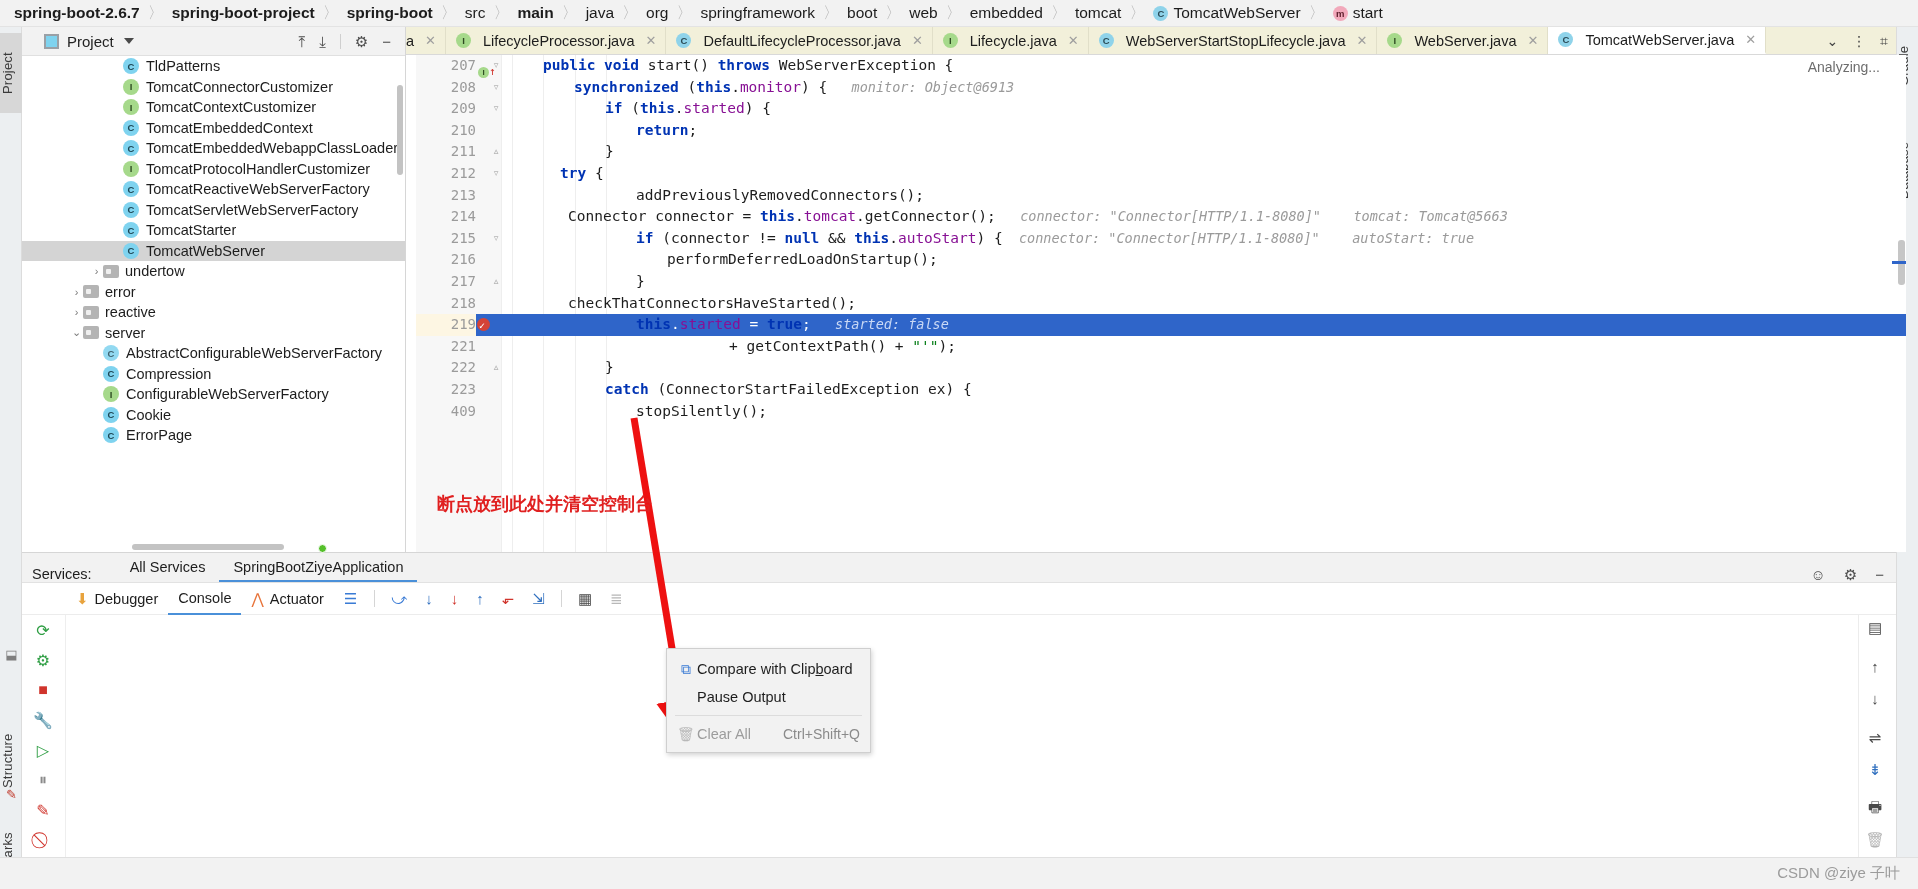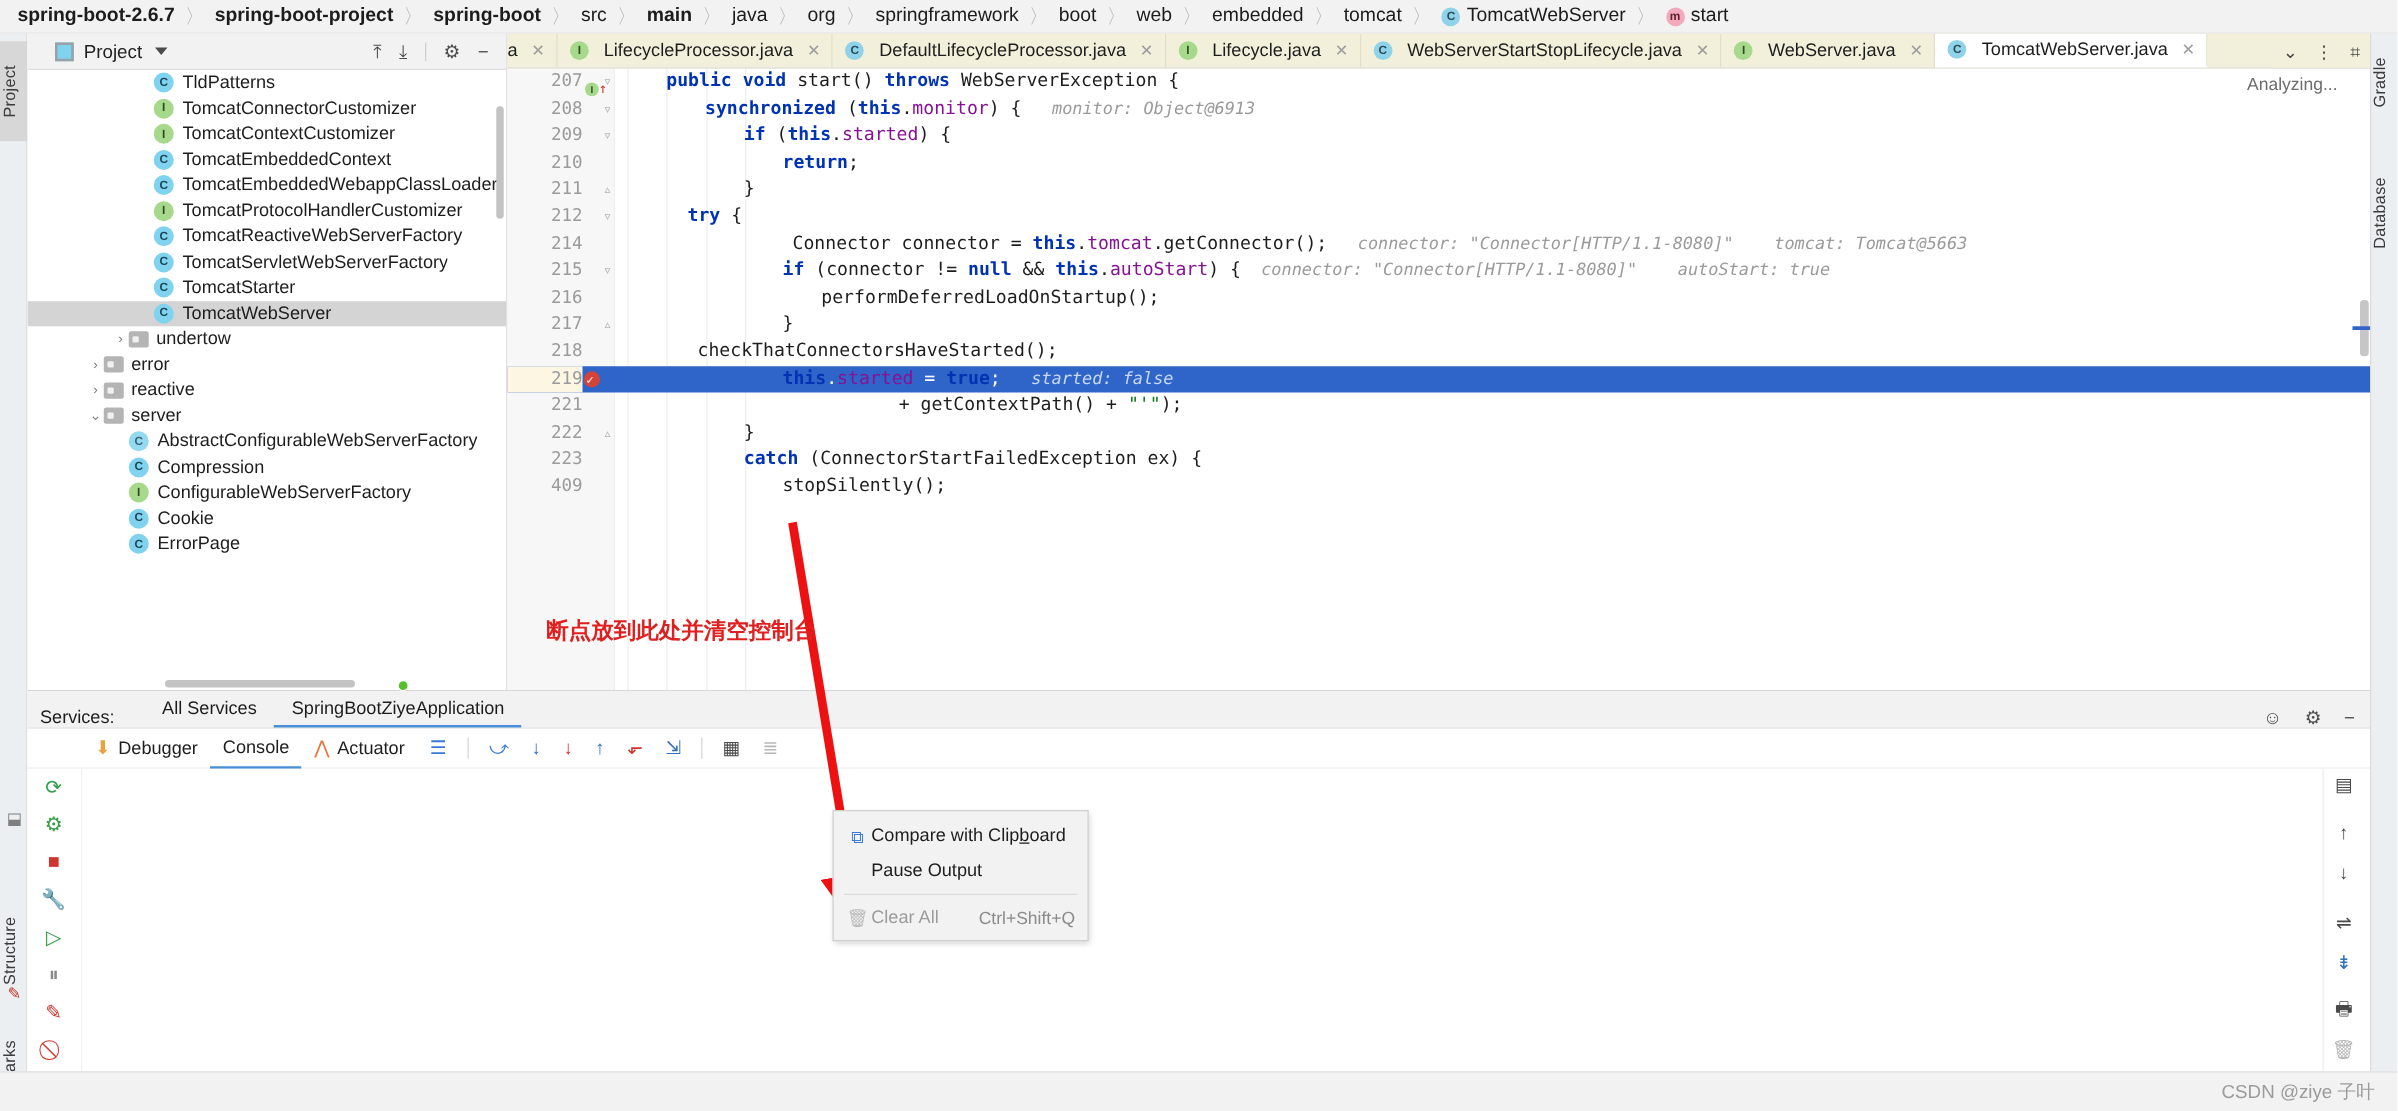--- a/index.html
+++ b/index.html
@@ -139,21 +139,21 @@
   .tab .x { color: #9e9e9e; font-size: 13px; margin-left: 4px; }
   .tab-cut { padding-left: 0; }
   .tabs-right {
     position: absolute; right: 0; top: 0; height: 28px; display: flex;
     align-items: center; gap: 14px; padding: 0 8px; background: #f2f0da;
   }
   .tabs-right .ti { color: #444; font-size: 14px; }
 
   
   .editor {
-    position: absolute; left: 406px; top: 55px; width: 1490px; height: 497px;
+    position: absolute; left: 416px; top: 55px; width: 1490px; height: 497px;
     background: #ffffff; overflow: hidden;
     font-family: "DejaVu Sans Mono", monospace; font-size: 14.5px;
   }
   .gutter {
     position: absolute; left: 0; top: 0; width: 86px; height: 497px;
     background: #f7f7f7; border-right: 1px solid #eee;
   }
   .analyzing {
     position: absolute; right: 26px; top: 4px; font-size: 14px; color: #6d6d6d;
     font-family: "Liberation Sans", sans-serif;
@@ -538,21 +538,22 @@
     <div class="vstripe" style="left:127px;"></div>
     <div class="vstripe" style="left:159px;"></div>
     <div class="vstripe" style="left:190px;"></div>
     <div id="code-lines">
         <div class="line"><span class="num">207</span><span class="gutter-dot"><span style="display:inline-block;width:11px;height:11px;border-radius:50%;background:#a6d98b;color:#2c4a20;font-size:8px;font-weight:bold;text-align:center;line-height:11px;font-family:'Liberation Sans',sans-serif;">I</span><span style="color:#d0342c;font-size:11px;">↑</span></span><span class="fold">▿</span><span class="code" style="padding-left: 31px;"><span class="kw">public </span><span class="kw">void </span><span class="mth">start</span><span>() </span><span class="kw">throws </span><span>WebServerException {</span></span></div>
         <div class="line"><span class="num">208</span><span class="fold">▿</span><span class="code" style="padding-left: 62px;"><span class="kw">synchronized </span><span>(</span><span class="kw">this</span><span>.</span><span class="fld">monitor</span><span>) {</span><span class="hint">   monitor: Object@6913</span></span></div>
         <div class="line"><span class="num">209</span><span class="fold">▿</span><span class="code" style="padding-left: 93px;"><span class="kw">if </span><span>(</span><span class="kw">this</span><span>.</span><span class="fld">started</span><span>) {</span></span></div>
         <div class="line"><span class="num">210</span><span class="code" style="padding-left: 124px;"><span class="kw">return</span><span>;</span></span></div>
         <div class="line"><span class="num">211</span><span class="fold">▵</span><span class="code" style="padding-left: 93px;"><span>}</span></span></div>
         <div class="line"><span class="num">212</span><span class="fold">▿</span><span class="code" style="padding-left: 48px;"><span class="kw">try </span><span>{</span></span></div>
-        <div class="line"><span class="num">214</span><span class="code" style="padding-left: 99px; margin-left: 33px;"><span>Connector connector = </span><span class="kw">this</span><span>.</span><span class="fld">tomcat</span><span>.getConnector();</span><span class="hint">   connector: "Connector[HTTP/1.1-8080]"    tomcat: Tomcat@5663</span></span></div>
+        <div class="line"><span class="num">213</span><span class="code" style="padding-left: 124px;"><span>addPreviouslyRemovedConnectors();</span></span></div>
+        <div class="line"><span class="num">214</span><span class="code" style="padding-left: 56px;"><span>Connector connector = </span><span class="kw">this</span><span>.</span><span class="fld">tomcat</span><span>.getConnector();</span><span class="hint">   connector: "Connector[HTTP/1.1-8080]"    tomcat: Tomcat@5663</span></span></div>
         <div class="line"><span class="num">215</span><span class="fold">▿</span><span class="code" style="padding-left: 124px;"><span class="kw">if </span><span>(connector != </span><span class="kw">null</span><span> &amp;&amp; </span><span class="kw">this</span><span>.</span><span class="fld">autoStart</span><span>) {</span><span class="hint">  connector: "Connector[HTTP/1.1-8080]"    autoStart: true</span></span></div>
         <div class="line"><span class="num">216</span><span class="code" style="padding-left: 155px;"><span>performDeferredLoadOnStartup();</span></span></div>
         <div class="line"><span class="num">217</span><span class="fold">▵</span><span class="code" style="padding-left: 124px;"><span>}</span></span></div>
         <div class="line"><span class="num">218</span><span class="code" style="padding-left: 56px;"><span>checkThatConnectorsHaveStarted();</span></span></div>
         <div class="line hl"><span class="num">219</span><span class="bp"></span><span class="code" style="padding-left: 124px;"><span class="kw">this</span><span>.</span><span class="fld">started</span><span> = </span><span class="kw">true</span><span>;</span><span class="hint">   started: false</span></span></div>
         <div class="line"><span class="num">221</span><span class="code" style="padding-left: 217px;"><span>+ getContextPath() + </span><span class="str">"'"</span><span>);</span></span></div>
         <div class="line"><span class="num">222</span><span class="fold">▵</span><span class="code" style="padding-left: 93px;"><span>}</span></span></div>
         <div class="line"><span class="num">223</span><span class="code" style="padding-left: 93px;"><span class="kw">catch </span><span>(ConnectorStartFailedException ex) {</span></span></div>
         <div class="line"><span class="num">409</span><span class="code" style="padding-left: 124px;"><span>stopSilently();</span></span></div>
       </div>

